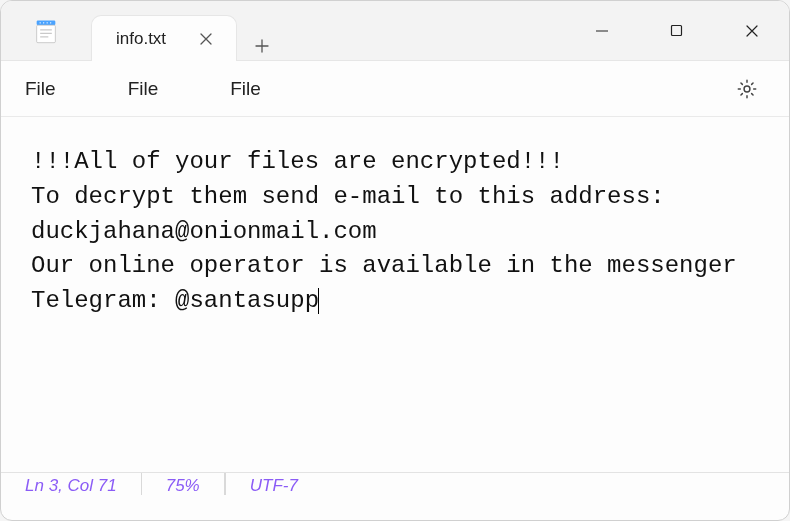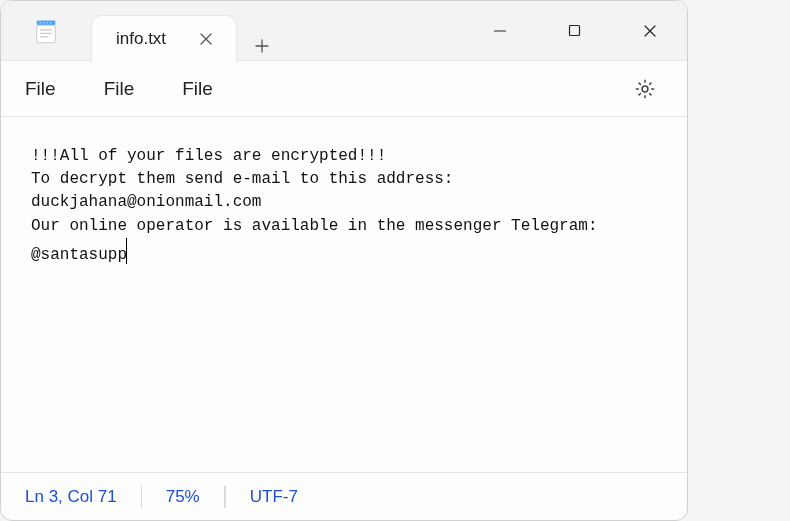--- a/index.html
+++ b/index.html
@@ -4,21 +4,21 @@
   <style>
     * { margin: 0; padding: 0; box-sizing: border-box; }
     body {
       width: 790px;
       height: 521px;
       background: #f5f5f5;
       font-family: "Segoe UI", Arial, sans-serif;
       overflow: hidden;
     }
     .window {
-      width: 688px;
+      width: 790px;
       height: 521px;
       background: #fdfdfd;
       border: 1px solid #d0d0d0;
       border-radius: 12px;
       display: flex;
       flex-direction: column;
       overflow: hidden;
     }
     .title-bar {
       height: 60px;
@@ -87,63 +87,63 @@
       align-items: center;
       justify-content: center;
       color: #222;
       cursor: pointer;
     }
     .menu-bar {
       height: 56px;
       display: flex;
       align-items: center;
       padding: 0 24px;
-      gap: 48px;
+      gap: 72px;
       border-bottom: 1px solid #eaeaea;
       font-size: 19px;
       color: #222;
     }
     .menu-item { cursor: pointer; }
     .menu-spacer { flex: 1; }
     .settings-btn {
       width: 36px;
       height: 36px;
       display: flex;
       align-items: center;
       justify-content: center;
       cursor: pointer;
       color: #333;
     }
     .content {
       flex: 1;
       padding: 28px 24px 10px 30px;
       font-family: Consolas, "Courier New", monospace;
-      font-size: 16px;
+      font-size: 24px;
       line-height: 1.45;
       color: #111;
       white-space: pre-wrap;
       word-wrap: break-word;
       position: relative;
     }
     .caret {
       display: inline-block;
       width: 1px;
       height: 26px;
       background: #000;
       vertical-align: text-bottom;
       margin-left: -1px;
     }
     .status-bar {
       height: 48px;
       display: flex;
-      align-items: center;
       border-top: 1px solid #e3e3e3;
       font-size: 17px;
-      color: #1d4ed8;
+      color: #8b5cf6;
       padding: 0 10px 0 24px;
+      font-style: italic;
     }
     .status-seg {
       padding: 0 24px;
       height: 26px;
       display: flex;
       align-items: center;
     }
     .status-seg:first-child { padding-left: 0; }
     .status-div {
       width: 1px;

